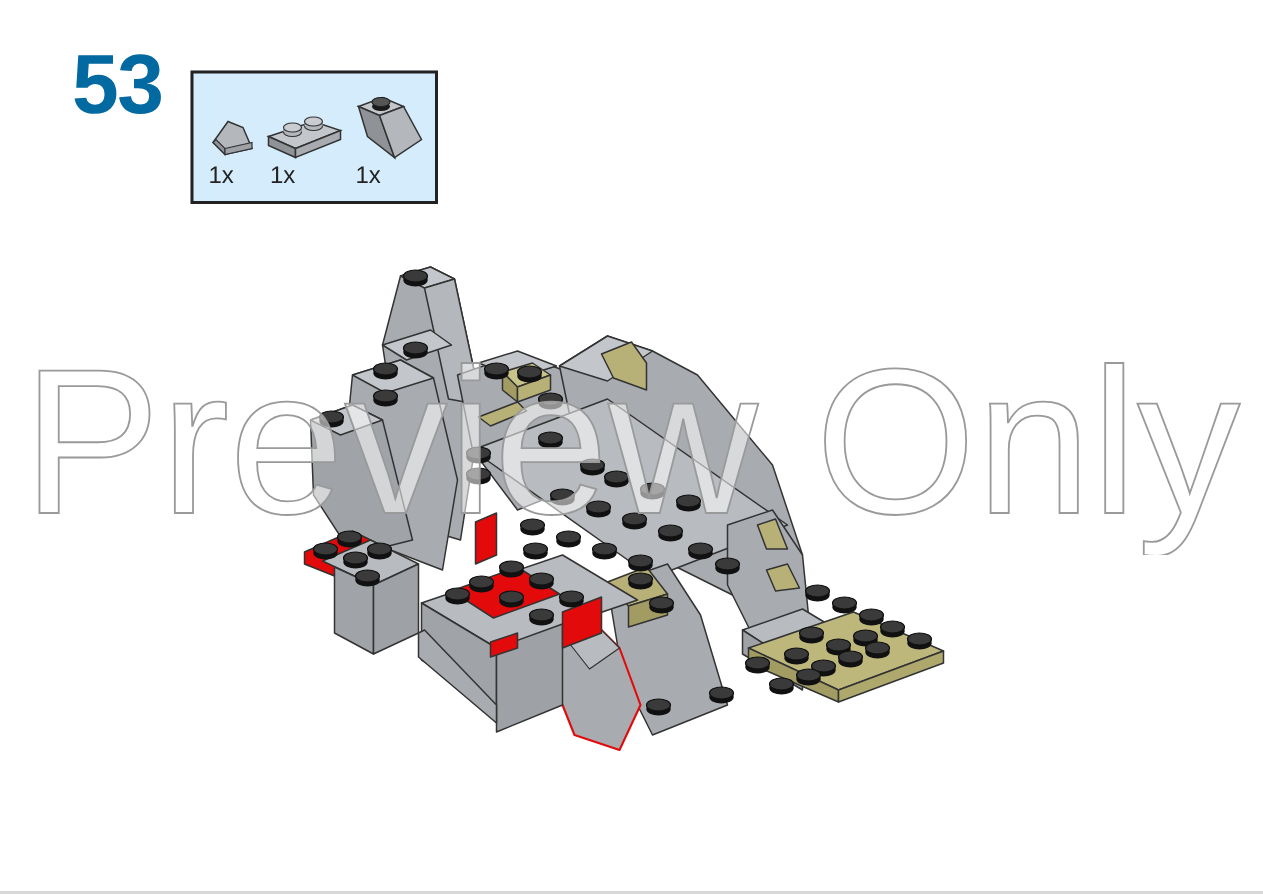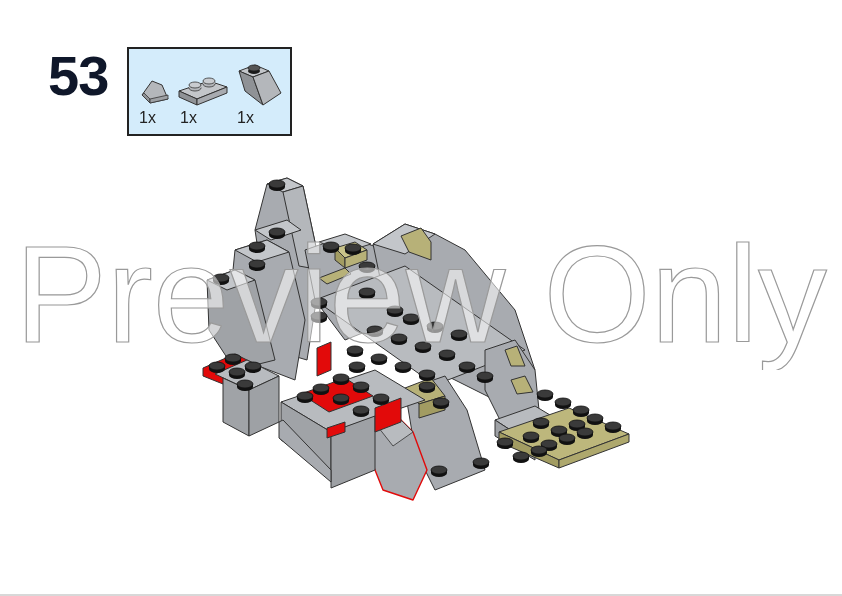--- a/index.html
+++ b/index.html
@@ -2,24 +2,24 @@
 <html><head>
 <meta charset="utf-8">
 <style>
   html, body { margin: 0; padding: 0; }
   body {
     width: 842px; height: 596px; position: relative; overflow: hidden;
     background: #ffffff;
     font-family: "Liberation Sans", sans-serif;
   }
   .step-number {
-    position: absolute; left: 48px; top: 44px;
+    position: absolute; left: 48px; top: 24px;
     font-family: "Liberation Sans", sans-serif;
     font-weight: bold; font-size: 56px; line-height: 64px;
-    color: #0f172a; letter-spacing: -1px;
+    color: #0369a1; letter-spacing: -1px;
   }
   .parts-box {
     position: absolute; left: 127px; top: 47px;
     width: 165px; height: 89px;
     background: #d4ecfb;
     border: 2px solid #222;
     box-sizing: border-box;
   }
   .part {
     position: absolute;

